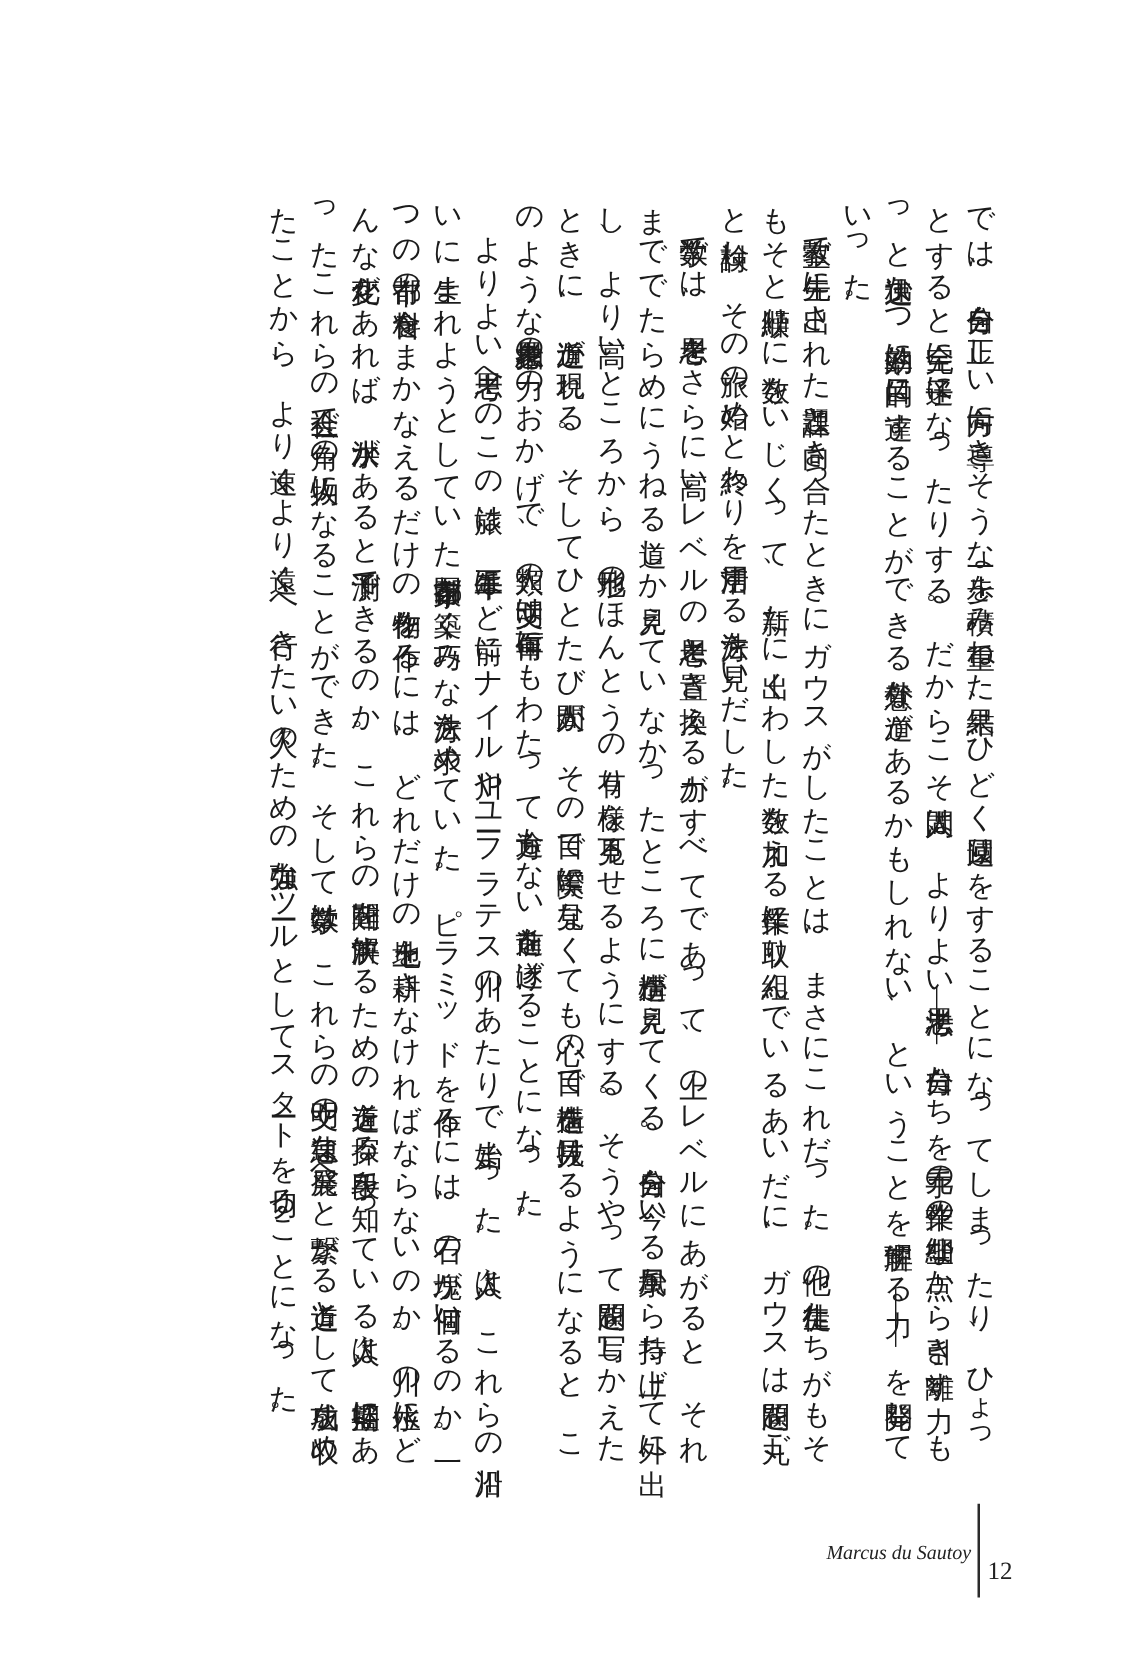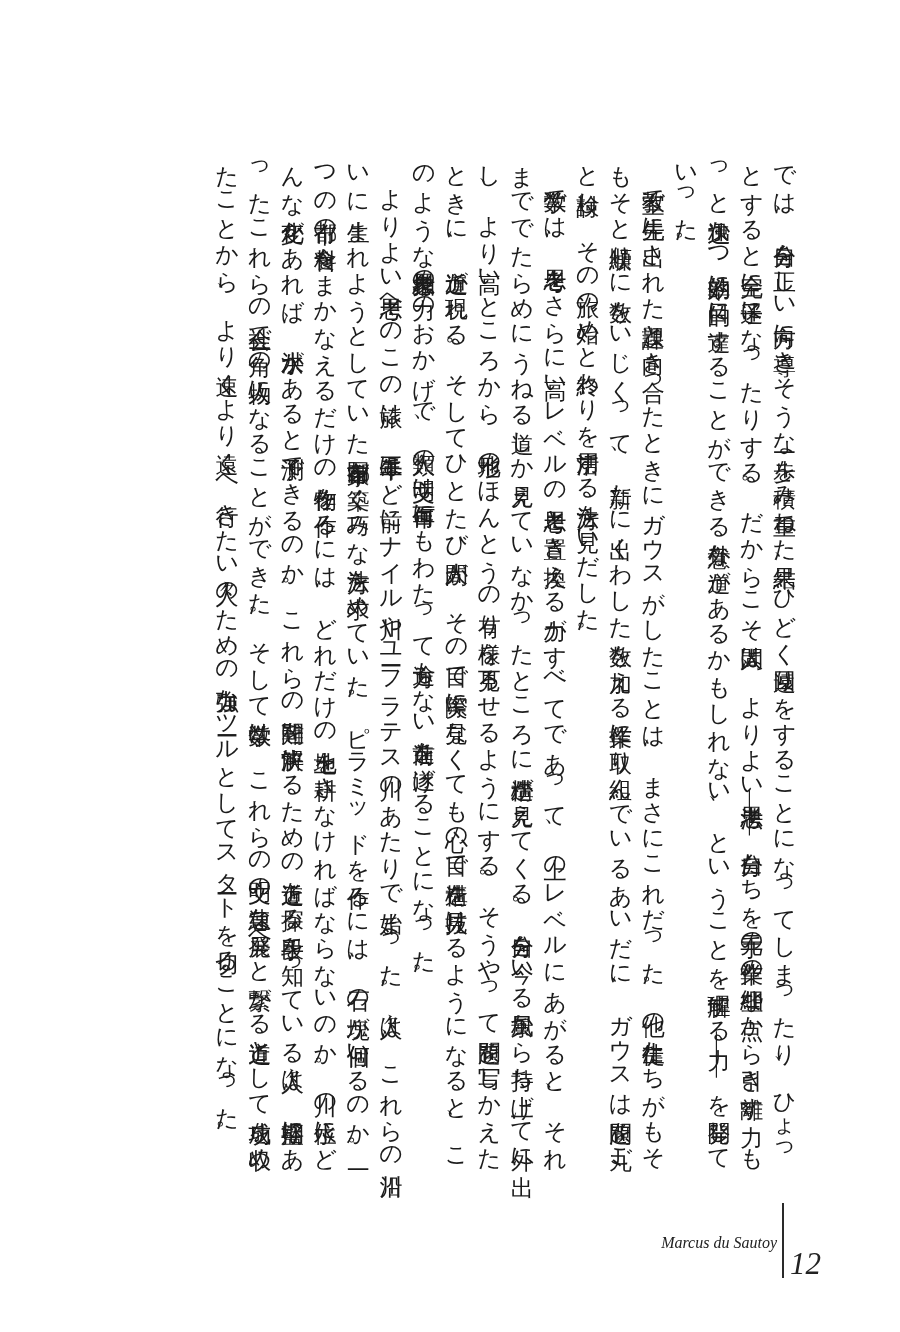--- a/index.html
+++ b/index.html
@@ -54,22 +54,21 @@
     left: 782px;
     top: 1203px;
     width: 2px;
     height: 75px;
     background: #2a2a2a;
   }
   .footer-page-number {
     position: absolute;
     left: 790px;
     top: 1246px;
-    font-style: italic;
-    font-size: 31px;
+    font-size: 20px;
     color: #222222;
   }
 </style>
 </head>
 <body style="background: rgb(255, 255, 255);">
 
 <div class="book-page">
 
   <div class="body-text" style="color: rgb(27, 27, 27);">
       <p>では、自分を正しい方向に導きそうな一歩を積み重ねた結果、ひどく遠回りをすることになってしまったり、ひょっとすると完全に迷子になったりする。だからこそ人間は、よりよい思考法——自分たちを手元の作業の些細な点から引き離す力、もっと迅速かつ効率的に目的に達することができる意外な道があるかもしれない、ということを理解する力——を開発していった。</p>

